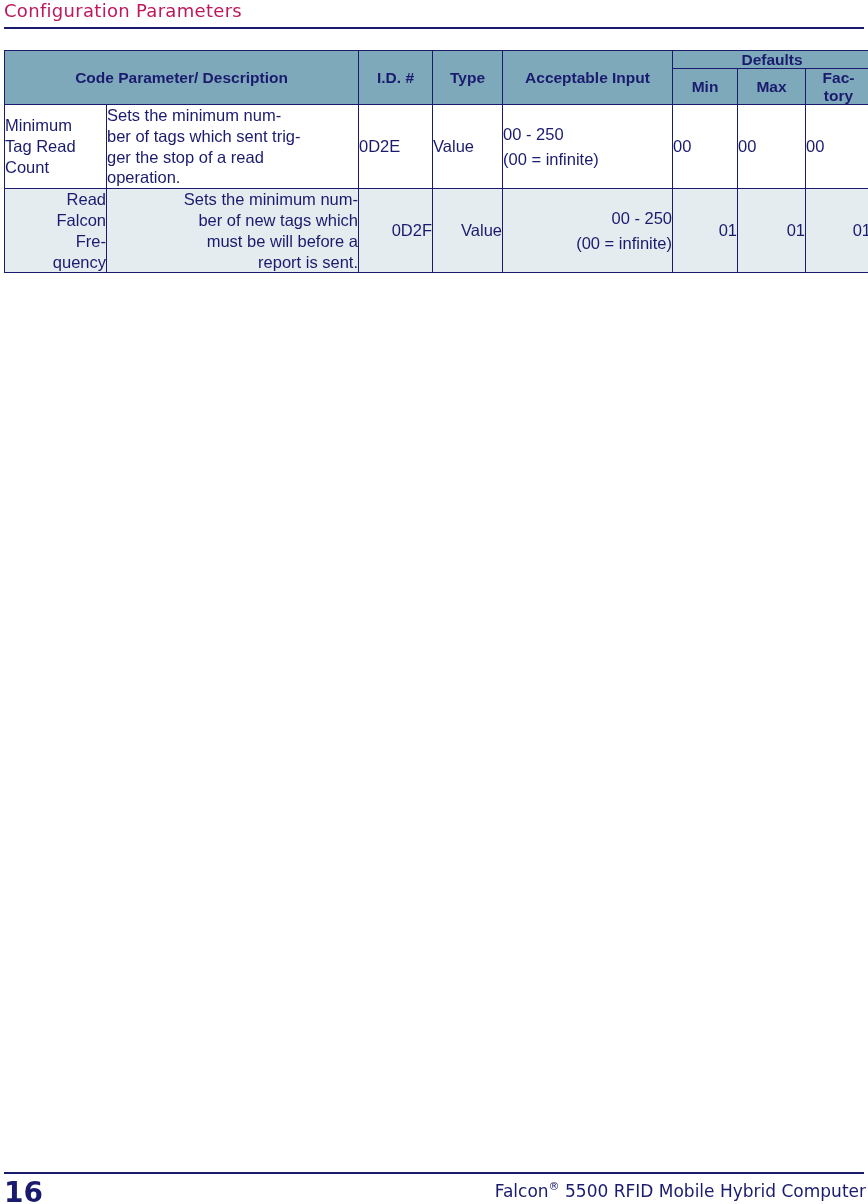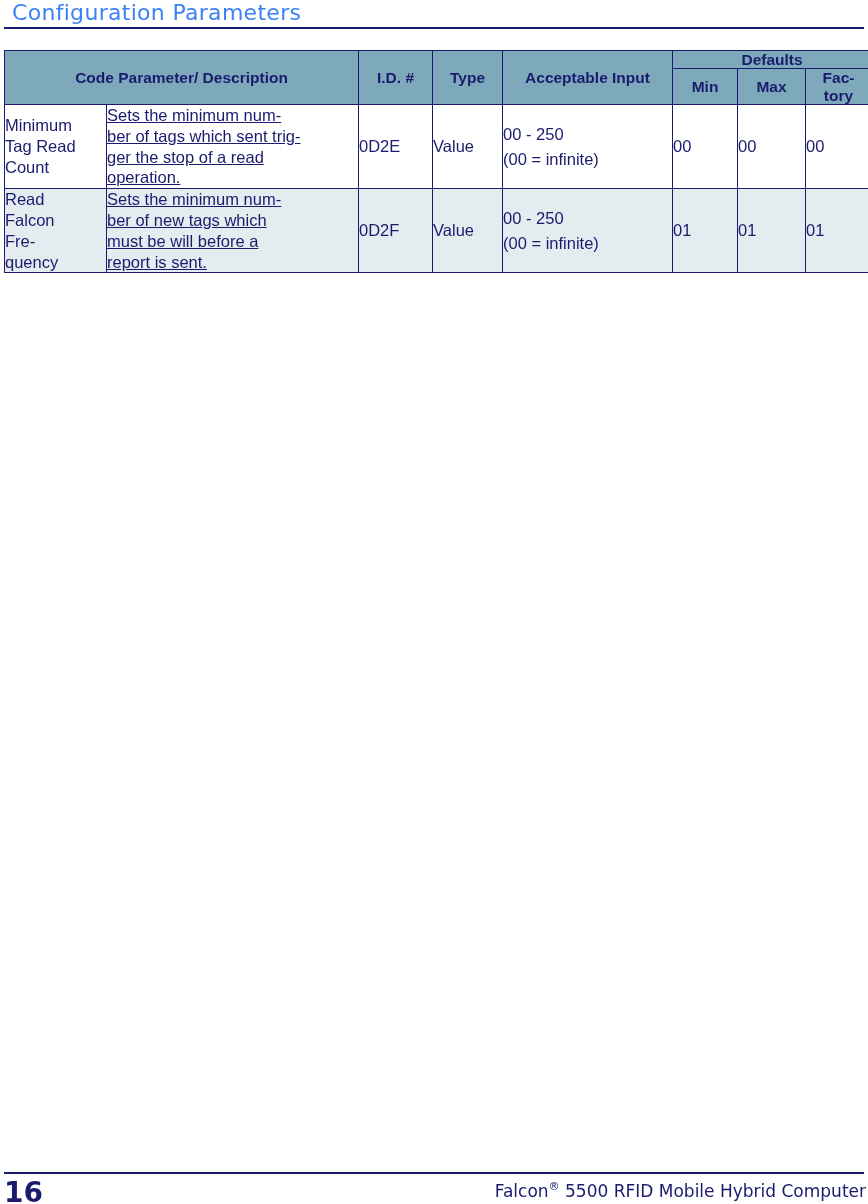--- a/index.html
+++ b/index.html
@@ -19,26 +19,26 @@
   
   .page-head {
     position: absolute;
     left: 4px;
     top: 0px;
     width: 860px;
     height: 30px;
   }
   .page-head-title {
     position: absolute;
-    left: 8px;
+    left: 0px;
     top: 0px;
     font-family: "DejaVu Sans", sans-serif;
-    font-size: 22px;
+    font-size: 18px;
     letter-spacing: 0.3px;
-    color: #3b82f6;
+    color: #be185d;
     white-space: nowrap;
   }
   .head-rule {
     position: absolute;
     left: 4px;
     top: 27px;
     width: 860px;
     height: 2px;
     background: #1b1b6e;
   }
@@ -76,28 +76,28 @@
 
   
   .cell {
     font-size: 16.5px;
     line-height: 1.26;
     padding: 6px 8px 6px 9px;
     background: #ffffff;
   }
   .row-alt .cell {
     background: #e4ecf0;
+    text-align: right;
   }
   .cell-name {
     padding-left: 9px;
     margin-left: 16px;
   }
   .cell-desc {
     padding-left: 11px;
-    text-decoration: underline;
   }
   .cell-center-left {
     padding-left: 10px;
   }
   .cell .ln {
     display: block;
   }
   .gap-line {
     display: block;
     height: 4px;

